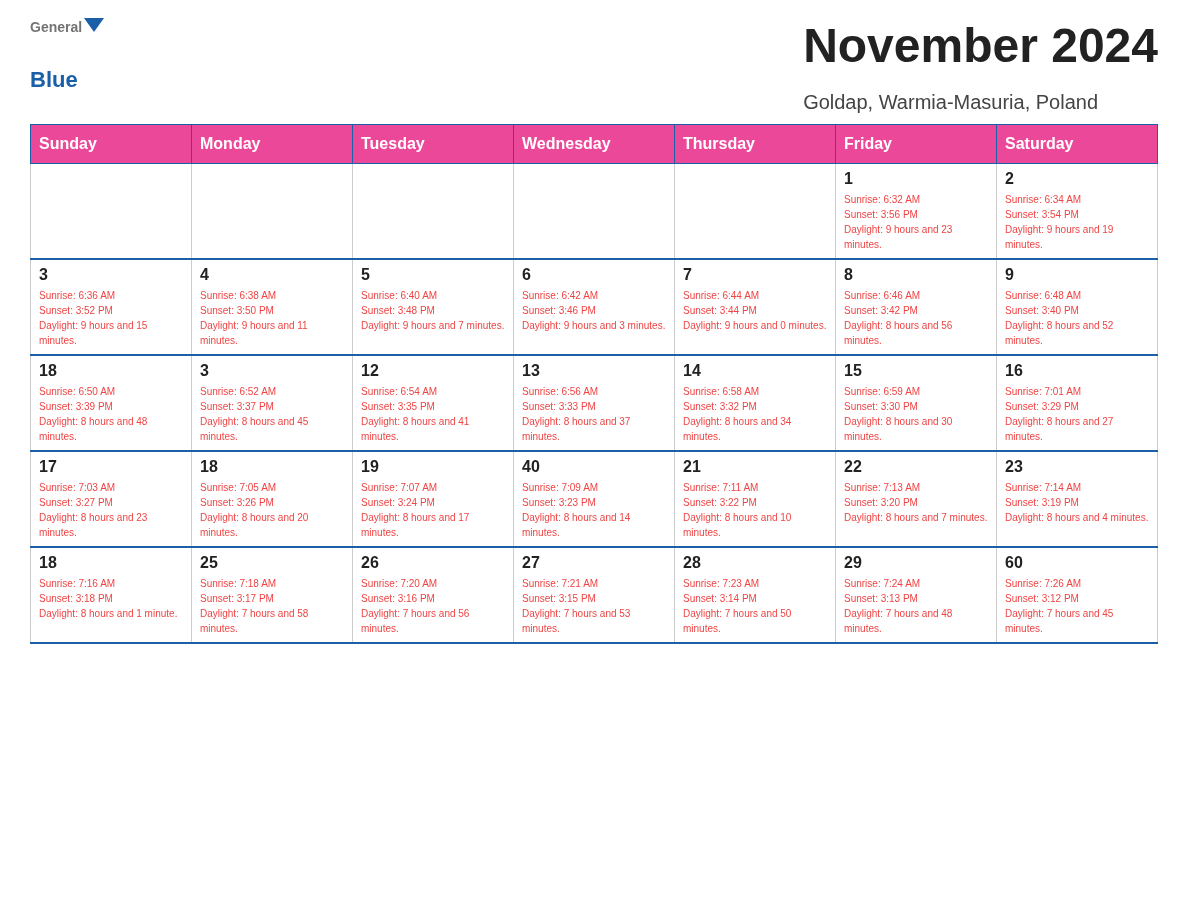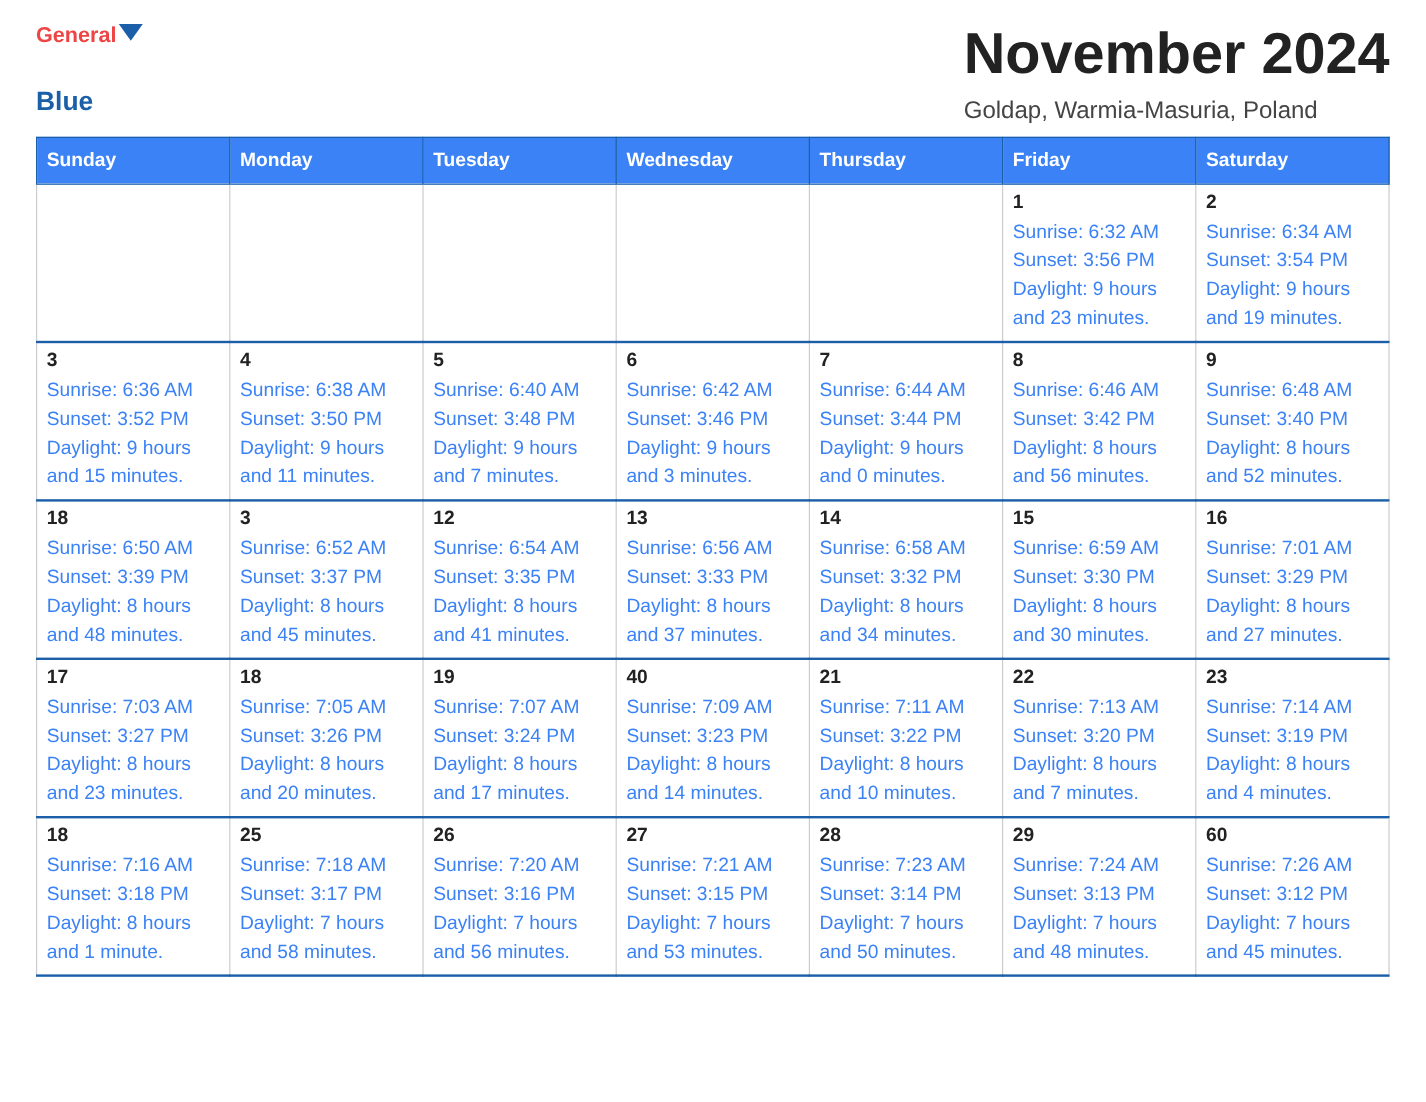--- a/index.html
+++ b/index.html
@@ -15,23 +15,23 @@
       justify-content: space-between;
       align-items: flex-start;
       margin-bottom: 10px;
     }
     .logo {
       display: flex;
       flex-direction: column;
       align-items: flex-start;
     }
     .logo-text {
-      font-size: 18px;
-      font-weight: bold;
-      color: #ef4444;
+      font-size: 14px;
+      font-weight: bold;
+      color: #737373;
       line-height: 1.1;
     }
     .logo-triangle {
       display: inline-block;
       width: 0;
       height: 0;
       border-left: 10px solid transparent;
       border-right: 10px solid transparent;
       border-top: 14px solid #1a5fa8;
       margin-left: 2px;
@@ -44,29 +44,29 @@
     }
     .main-title {
       font-size: 48px;
       font-weight: bold;
       color: #222;
       line-height: 1.1;
     }
     .subtitle {
       font-size: 20px;
       color: #444;
-      margin-top: 8px;
+      margin-top: 18px;
     }
     .calendar {
       width: 100%;
       border-collapse: collapse;
       margin-top: 8px;
     }
     .calendar thead tr th {
-      background-color: #3b82f6;
+      background-color: #ec4899;
       color: #fff;
       font-size: 16px;
       font-weight: bold;
       padding: 10px 8px;
       text-align: left;
       border: 1px solid #1a5fa8;
     }
     .calendar tbody tr td {
       vertical-align: top;
       padding: 6px 8px;
@@ -77,22 +77,22 @@
       color: #222;
     }
     .day-number {
       font-size: 16px;
       font-weight: bold;
       color: #222;
       display: block;
       margin-bottom: 4px;
     }
     .day-info {
-      font-size: 16px;
-      color: #3b82f6;
+      font-size: 10px;
+      color: #ef4444;
       line-height: 1.5;
     }
     .calendar tbody tr {
       border-bottom: 2px solid #1a5fa8;
     }
     .empty-cell {
       background: #fff;
     }
   </style>
 </head>

